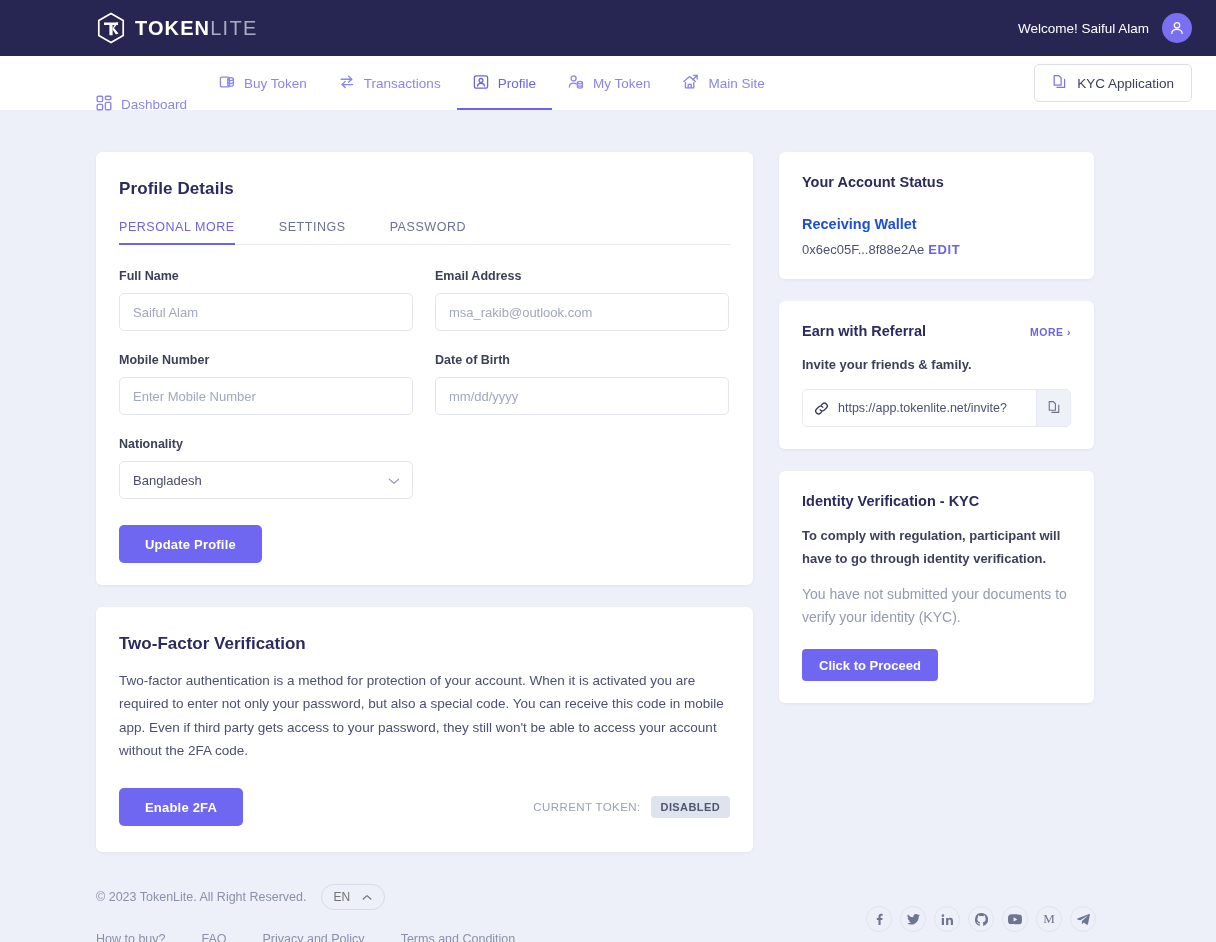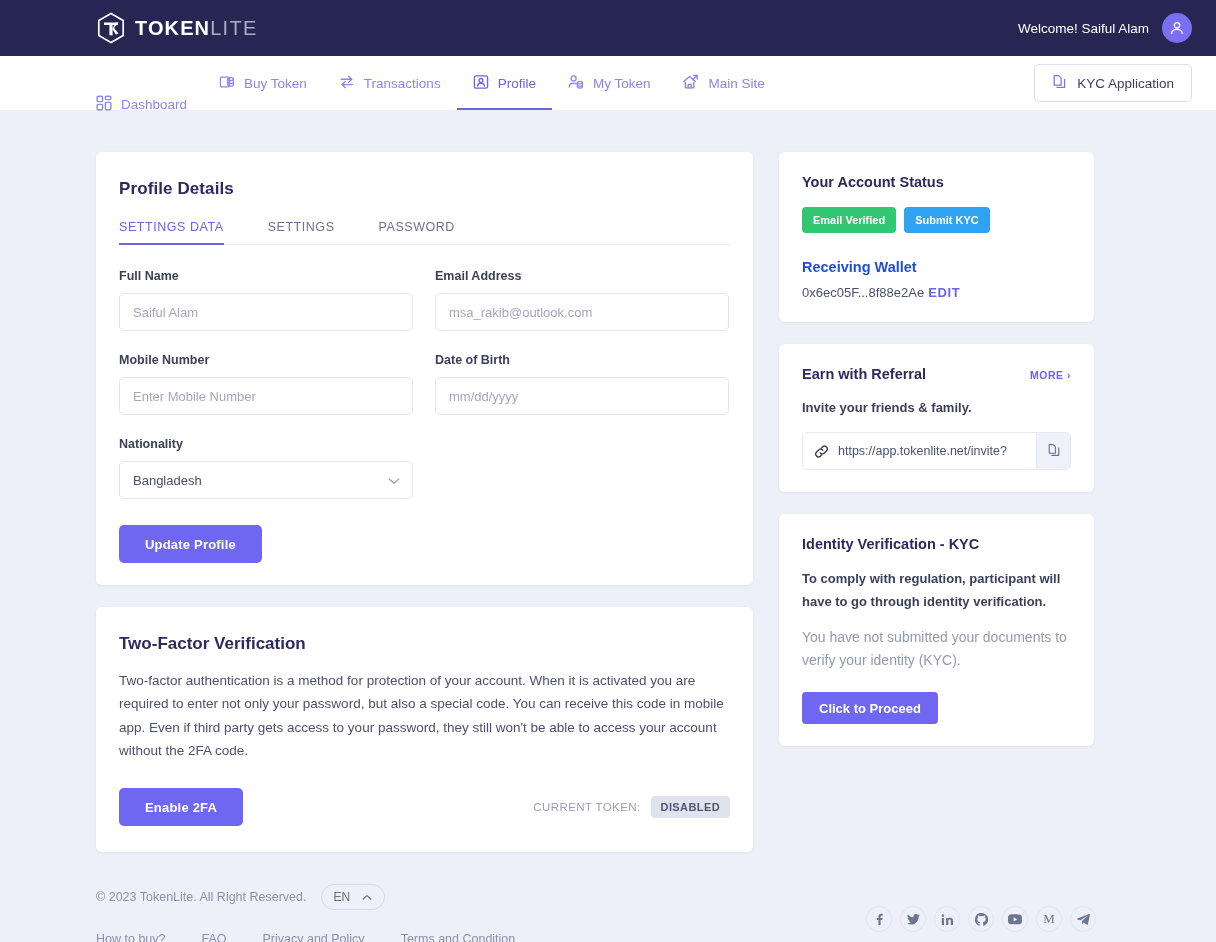--- a/index.html
+++ b/index.html
@@ -339,21 +339,21 @@
 </div>
 
 <div class="page">
 
   <div class="col-main">
 
     <div class="card pd">
       <div class="card-title">Profile Details</div>
 
       <div class="tabs">
-        <div class="tab active">SETTINGS DATA</div>
+        <div class="tab active">PERSONAL MORE</div>
         <div class="tab">SETTINGS</div>
         <div class="tab">PASSWORD</div>
       </div>
 
       <div class="form-grid">
         <div class="field">
           <label class="field-label">Full Name</label>
           <input type="text" placeholder="Saiful Alam" style="">
         </div>
         <div class="field">
@@ -398,24 +398,20 @@
           <span class="status-badge">DISABLED</span>
         </div>
       </div>
     </div>
   </div>
 
   <div class="col-side">
 
     <div class="card side-card">
       <div class="side-title">Your Account Status</div>
-      <div class="badges">
-        <button class="badge green">Email Verified</button>
-        <button class="badge blue">Submit KYC</button>
-      </div>
       <div class="sub-title">Receiving Wallet</div>
       <div class="wallet-row">
         <span>0x6ec05F...8f88e2Ae</span><span class="wallet-edit">EDIT</span>
       </div>
     </div>
 
     <div class="card side-card">
       <div class="side-head">
         <span class="side-title">Earn with Referral</span>
         <span class="more-link">MORE ›</span>

